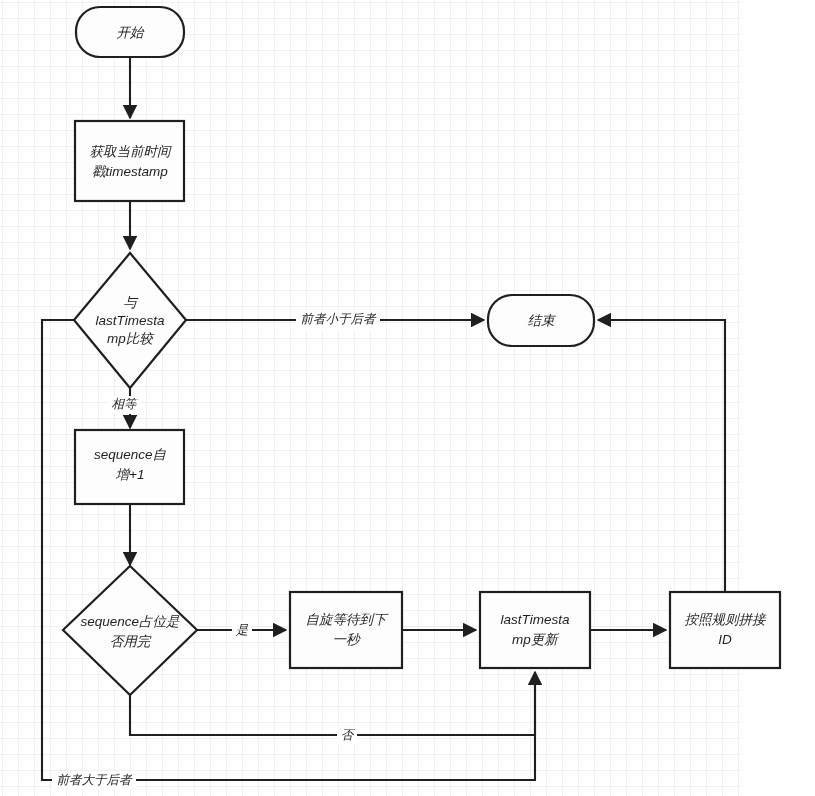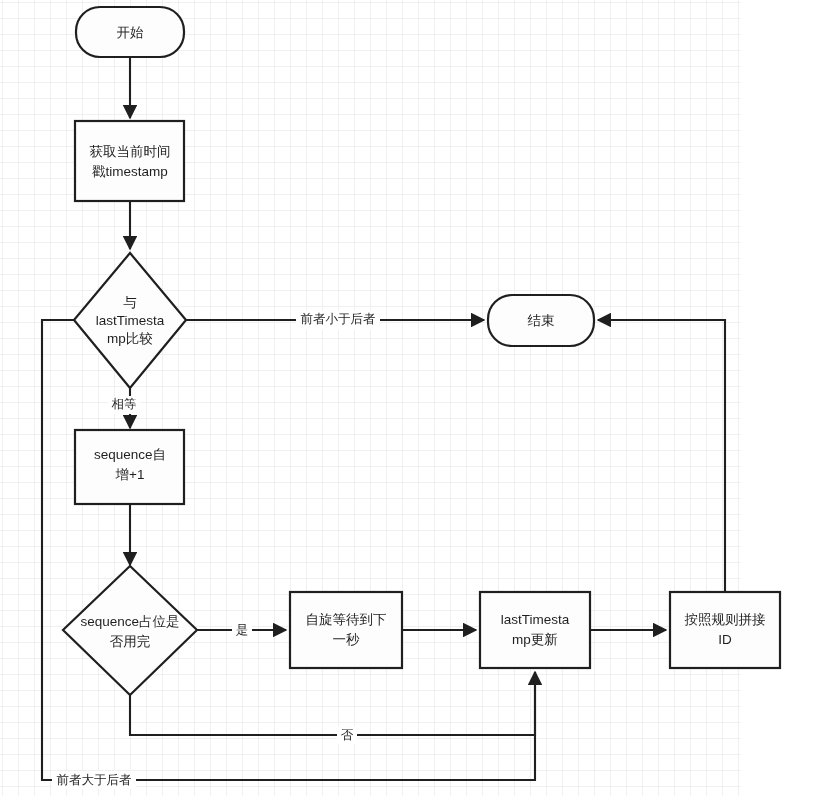--- a/index.html
+++ b/index.html
@@ -22,20 +22,21 @@
       linear-gradient(to right, #f0f0f0 1px, transparent 1px),
       linear-gradient(to bottom, #f0f0f0 1px, transparent 1px),
       linear-gradient(to right, #e2e2e2 1px, transparent 1px),
       linear-gradient(to bottom, #e2e2e2 1px, transparent 1px);
     background-size:
       16px 16px,
       16px 16px,
       80px 80px,
       80px 80px;
     background-position: 2px 2px, 2px 2px, 2px 2px, 2px 2px;
+    font-style: italic;
   }
   svg.flow {
     position: absolute;
     left: 0;
     top: 0;
     width: 815px;
     height: 796px;
   }
   .shape-stroke { stroke: #1f1f1f; stroke-width: 2.2; fill: #fdfdfd; }
   .conn { stroke: #1f1f1f; stroke-width: 2.1; fill: none; }

